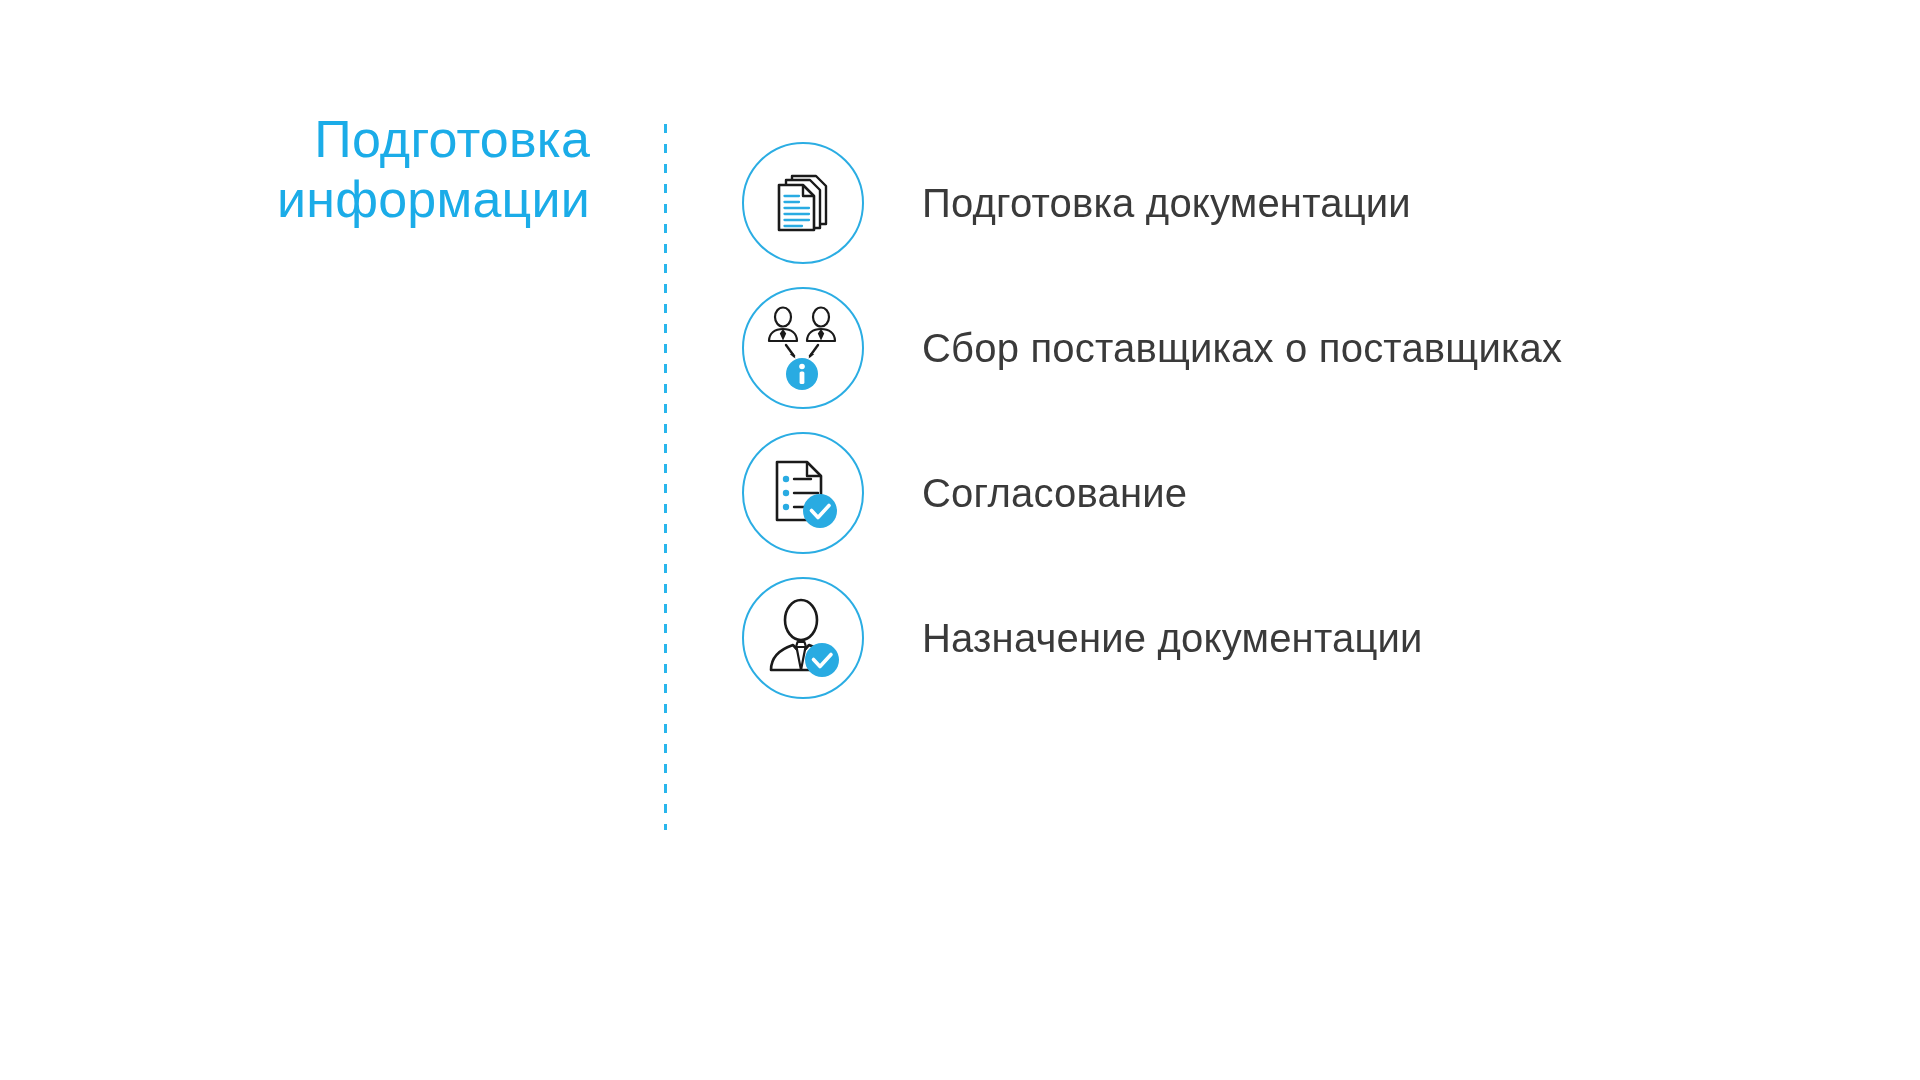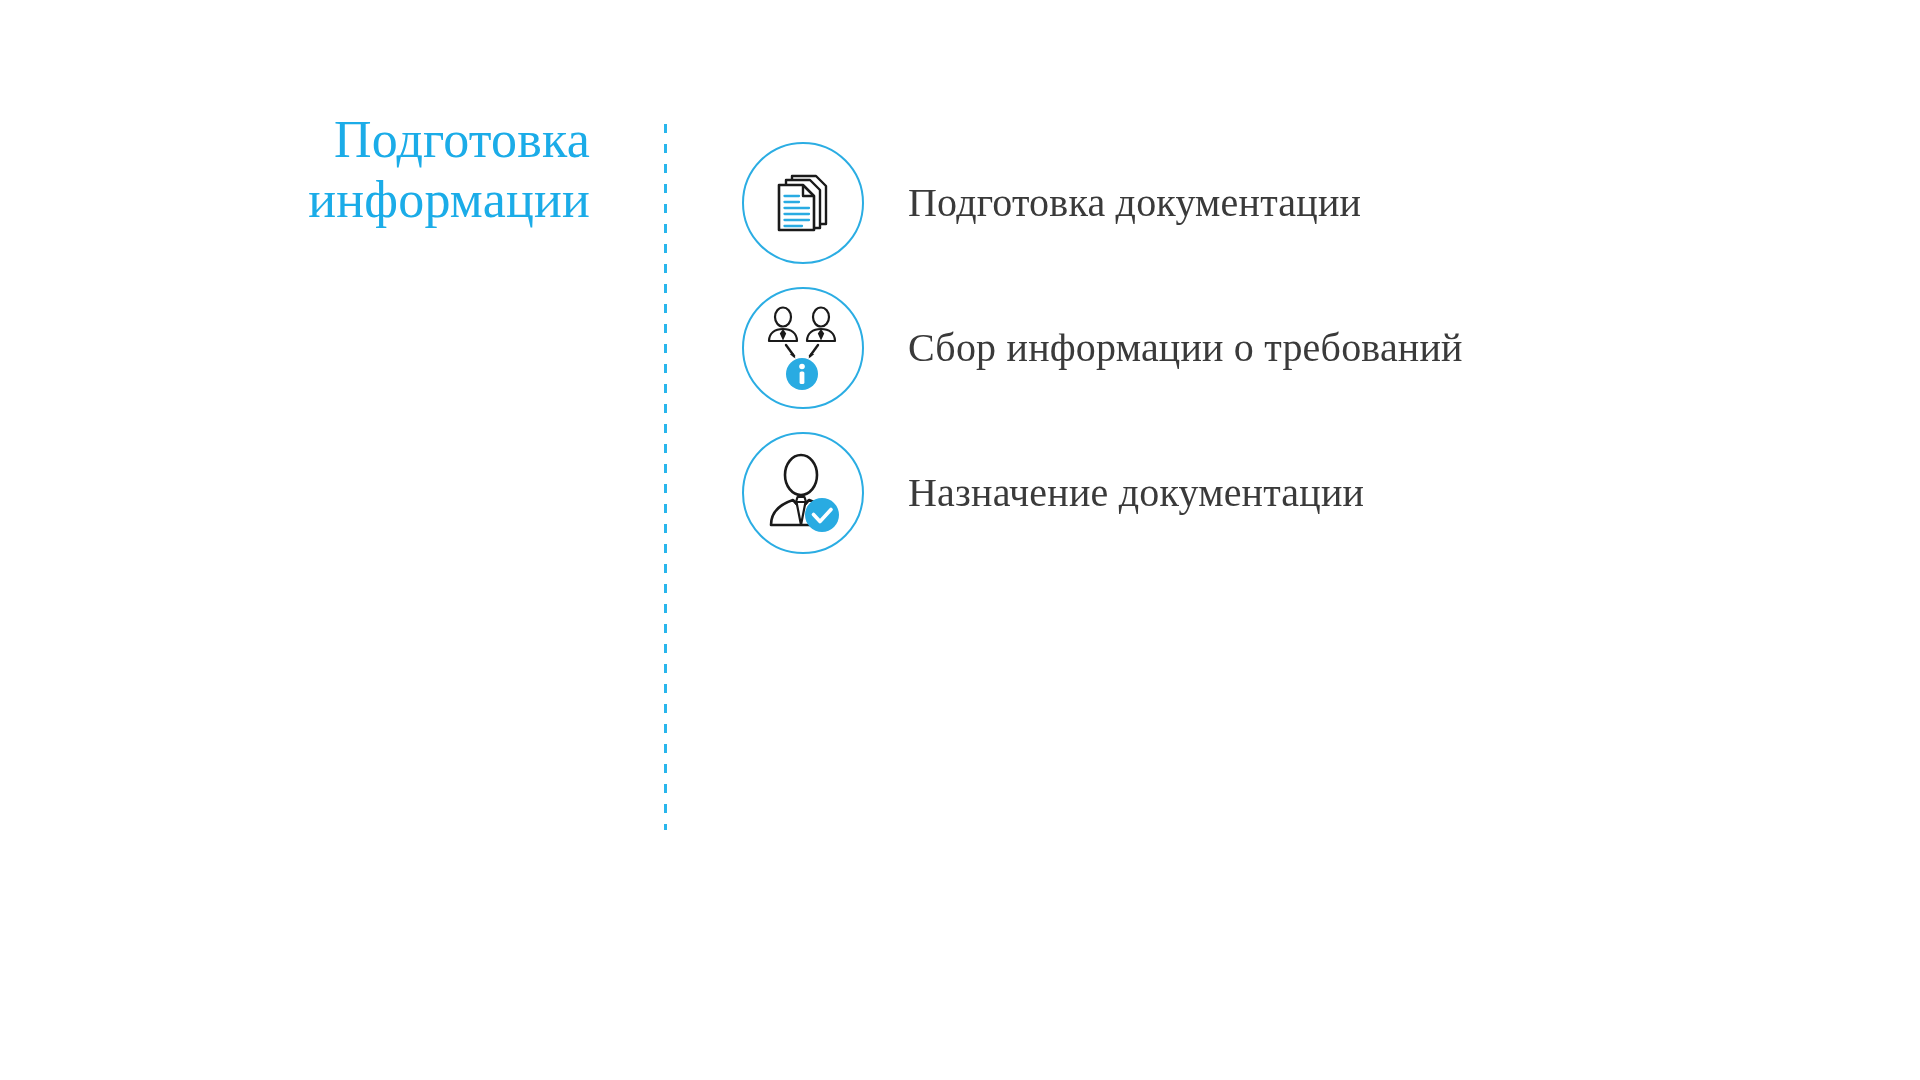--- a/index.html
+++ b/index.html
@@ -8,21 +8,20 @@
     height: 1080px;
     background: #ffffff;
     font-family: "Liberation Sans", sans-serif;
     overflow: hidden;
   }
   #slide {
     position: relative;
     width: 1644px;
     height: 1080px;
     background: #ffffff;
-    font-family: Liberation Serif, serif;
   }
 
   
   #title-block {
     position: absolute;
     left: 120px;
     top: 110px;
     width: 470px;
     text-align: right;
   }
@@ -72,21 +71,21 @@
     border: 2px solid #2BADE3;
     border-radius: 50%;
     background: #ffffff;
     display: flex;
     align-items: center;
     justify-content: center;
     overflow: visible;
   }
   .icon-circle svg { display: block; overflow: visible; }
   .row-label {
-    margin-left: 44px;
+    margin-left: 58px;
     color: #3a3a3a;
     font-size: 40px;
     font-weight: 300;
     line-height: 1.1;
     white-space: nowrap;
     letter-spacing: 0.2px;
   }
 </style>
 </head>
 <body>
@@ -148,23 +147,46 @@
             <path d="M57 40 L49 51"></path>
           </g>
           <path d="M34.5 53.5 L28.8 49.2 L32.6 48.2 Z" fill="#1a1a1a"></path>
           <path d="M47.5 53.5 L53.2 49.2 L49.4 48.2 Z" fill="#1a1a1a"></path>
 
           <circle cx="41" cy="69" r="16" fill="#29ABE2"></circle>
           <circle cx="41" cy="61.5" r="2.8" fill="#ffffff"></circle>
           <rect x="38.6" y="66.5" width="4.8" height="12.5" rx="1.6" fill="#ffffff"></rect>
         </svg>
       </div>
-      <div class="row-label">Сбор информации о требований</div>
-    </div>
-
+      <div class="row-label">Сбор поставщиках о поставщиках</div>
+    </div>
+
+    <div class="row">
+      <div class="icon-circle">
+        <svg width="80" height="78" viewBox="0 0 80 78" fill="none">
+
+          <path d="M14 8 h30 l14 14 v44 h-44 z" stroke="#1a1a1a" stroke-width="2.6" fill="#fff" stroke-linejoin="round"></path>
+          <path d="M44 8 v14 h14" stroke="#1a1a1a" stroke-width="2.4" fill="none" stroke-linejoin="round"></path>
+
+          <circle cx="23" cy="25" r="3.2" fill="#29ABE2"></circle>
+          <circle cx="23" cy="39" r="3.2" fill="#29ABE2"></circle>
+          <circle cx="23" cy="53" r="3.2" fill="#29ABE2"></circle>
+
+          <g stroke="#1a1a1a" stroke-width="2.4" stroke-linecap="round">
+            <line x1="31" y1="25" x2="48" y2="25"></line>
+            <line x1="31" y1="39" x2="55" y2="39"></line>
+            <line x1="31" y1="53" x2="55" y2="53"></line>
+          </g>
+
+          <circle cx="57" cy="57" r="17" fill="#29ABE2"></circle>
+          <path d="M48.5 56.5 L55 63.5 L66 51.5" stroke="#ffffff" stroke-width="3.6" fill="none" stroke-linecap="round" stroke-linejoin="round"></path>
+        </svg>
+      </div>
+      <div class="row-label">Согласование</div>
+    </div>
 
     <div class="row">
       <div class="icon-circle">
         <svg width="84" height="80" viewBox="0 0 84 80" fill="none">
 
           <ellipse cx="40" cy="22" rx="16" ry="20" fill="#fff" stroke="#1a1a1a" stroke-width="2.6"></ellipse>
 
           <path d="M10 72 c0-14 10-21 22-25 l8 9 l8-9 c12 4 22 11 22 25 z" fill="#fff" stroke="#1a1a1a" stroke-width="2.6" stroke-linejoin="round"></path>
 
           <path d="M32 47 L40 56 L48 47" stroke="#1a1a1a" stroke-width="2.4" fill="none" stroke-linejoin="round"></path>

